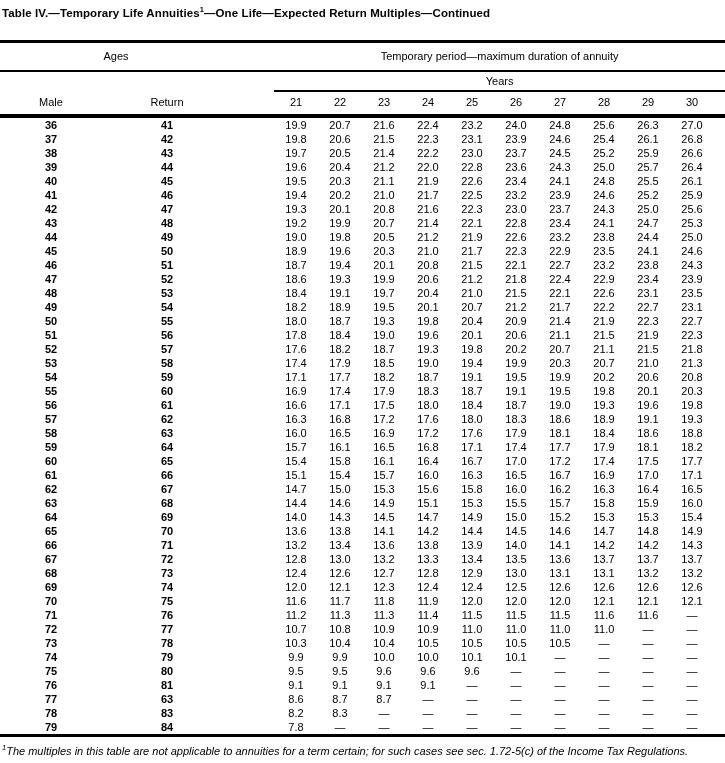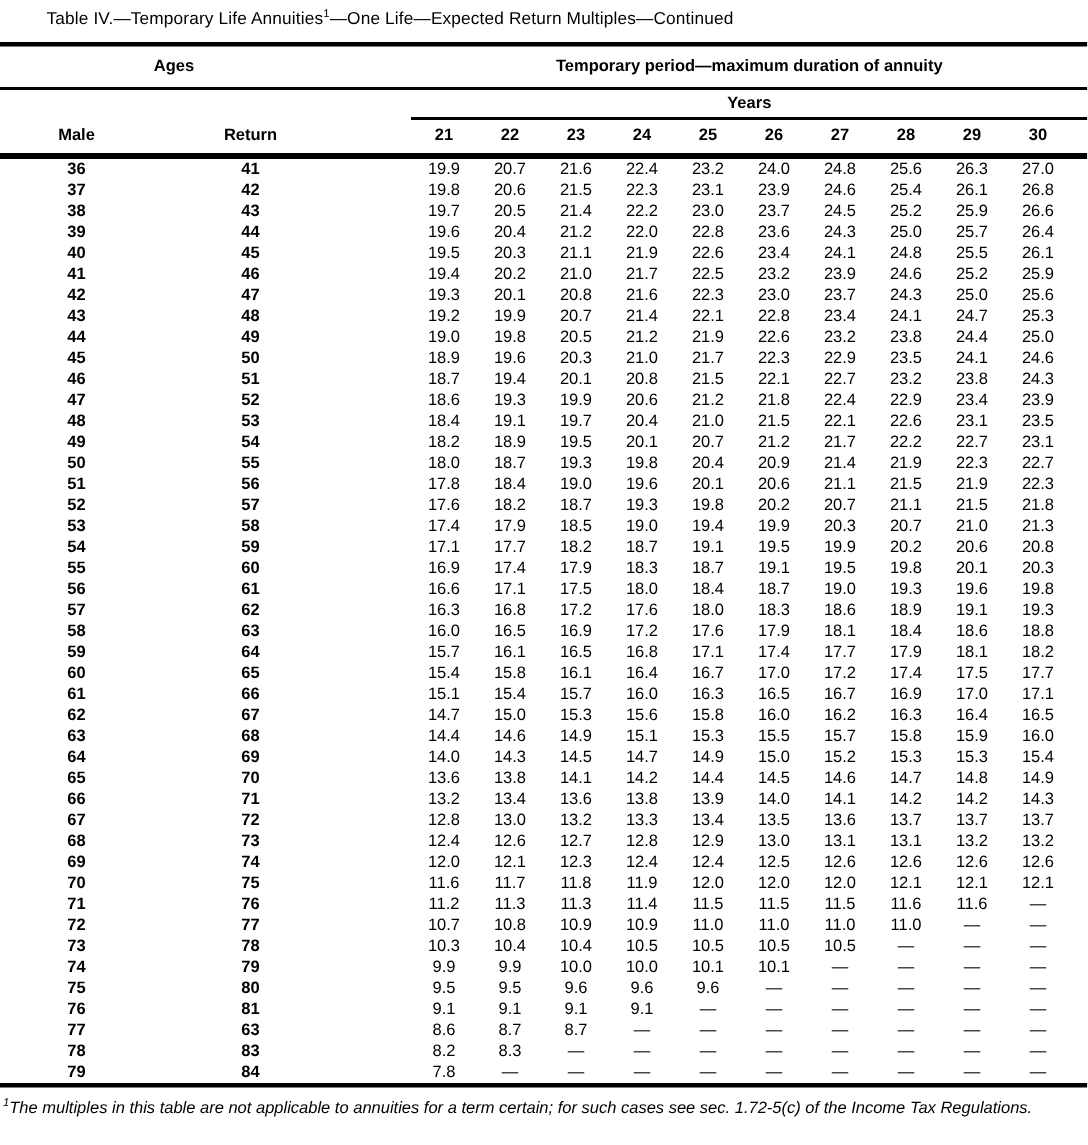--- a/index.html
+++ b/index.html
@@ -1,32 +1,32 @@
 <!DOCTYPE html>
 <html><head>
 <meta charset="utf-8">
 <style>
   * { box-sizing: border-box; margin: 0; padding: 0; }
   html, body { background: #ffffff; }
   body { width: 725px; font-family: "Liberation Sans", sans-serif; color: #000; }
   .page { width: 725px; height: 763px; background: #fff; overflow: hidden; }
 
-  .title { height: 28px; padding: 7px 2px 0 2px; font-size: 11.5px; font-weight: 400; letter-spacing: 0.1px; margin-left: 29px; }
+  .title { height: 40px; padding: 7px 2px 0 2px; font-size: 11.5px; font-weight: 700; letter-spacing: 0.1px; }
   .title sup { font-size: 7.5px; line-height: 0; }
 
   table.annuity { width: 725px; border-collapse: collapse; table-layout: fixed;
                   border-top: 3px solid #000; border-bottom: 3px solid #000; }
 
   col.c-male { width: 102px; }
   col.c-female { width: 130px; }
   col.c-sp { width: 42px; }
   col.c-yr { width: 44px; }
   col.c-pad { width: 11px; }
 
-  thead th, thead td { font-size: 11px; font-weight: 700; text-align: center; padding: 0; }
+  thead th, thead td { font-size: 11px; font-weight: 400; text-align: center; padding: 0; }
   tr.group-row th { height: 29px; border-bottom: 2px solid #000; vertical-align: middle; }
   tr.years-row td { height: 20px; vertical-align: middle; }
   tr.years-row td.years-cell { border-bottom: 2px solid #000; }
   tr.cols-row th { height: 25px; border-bottom: 4px solid #000; vertical-align: bottom; padding-bottom: 6px; }
 
   tbody td { height: 14px; line-height: 14px; font-size: 11px; text-align: center;
              padding: 0; white-space: nowrap; vertical-align: middle; }
   tbody td.age { font-weight: 700; }
 
   .footnote { margin-top: 7px; padding: 0 2px; font-size: 11px; line-height: 15px; font-style: italic; }

